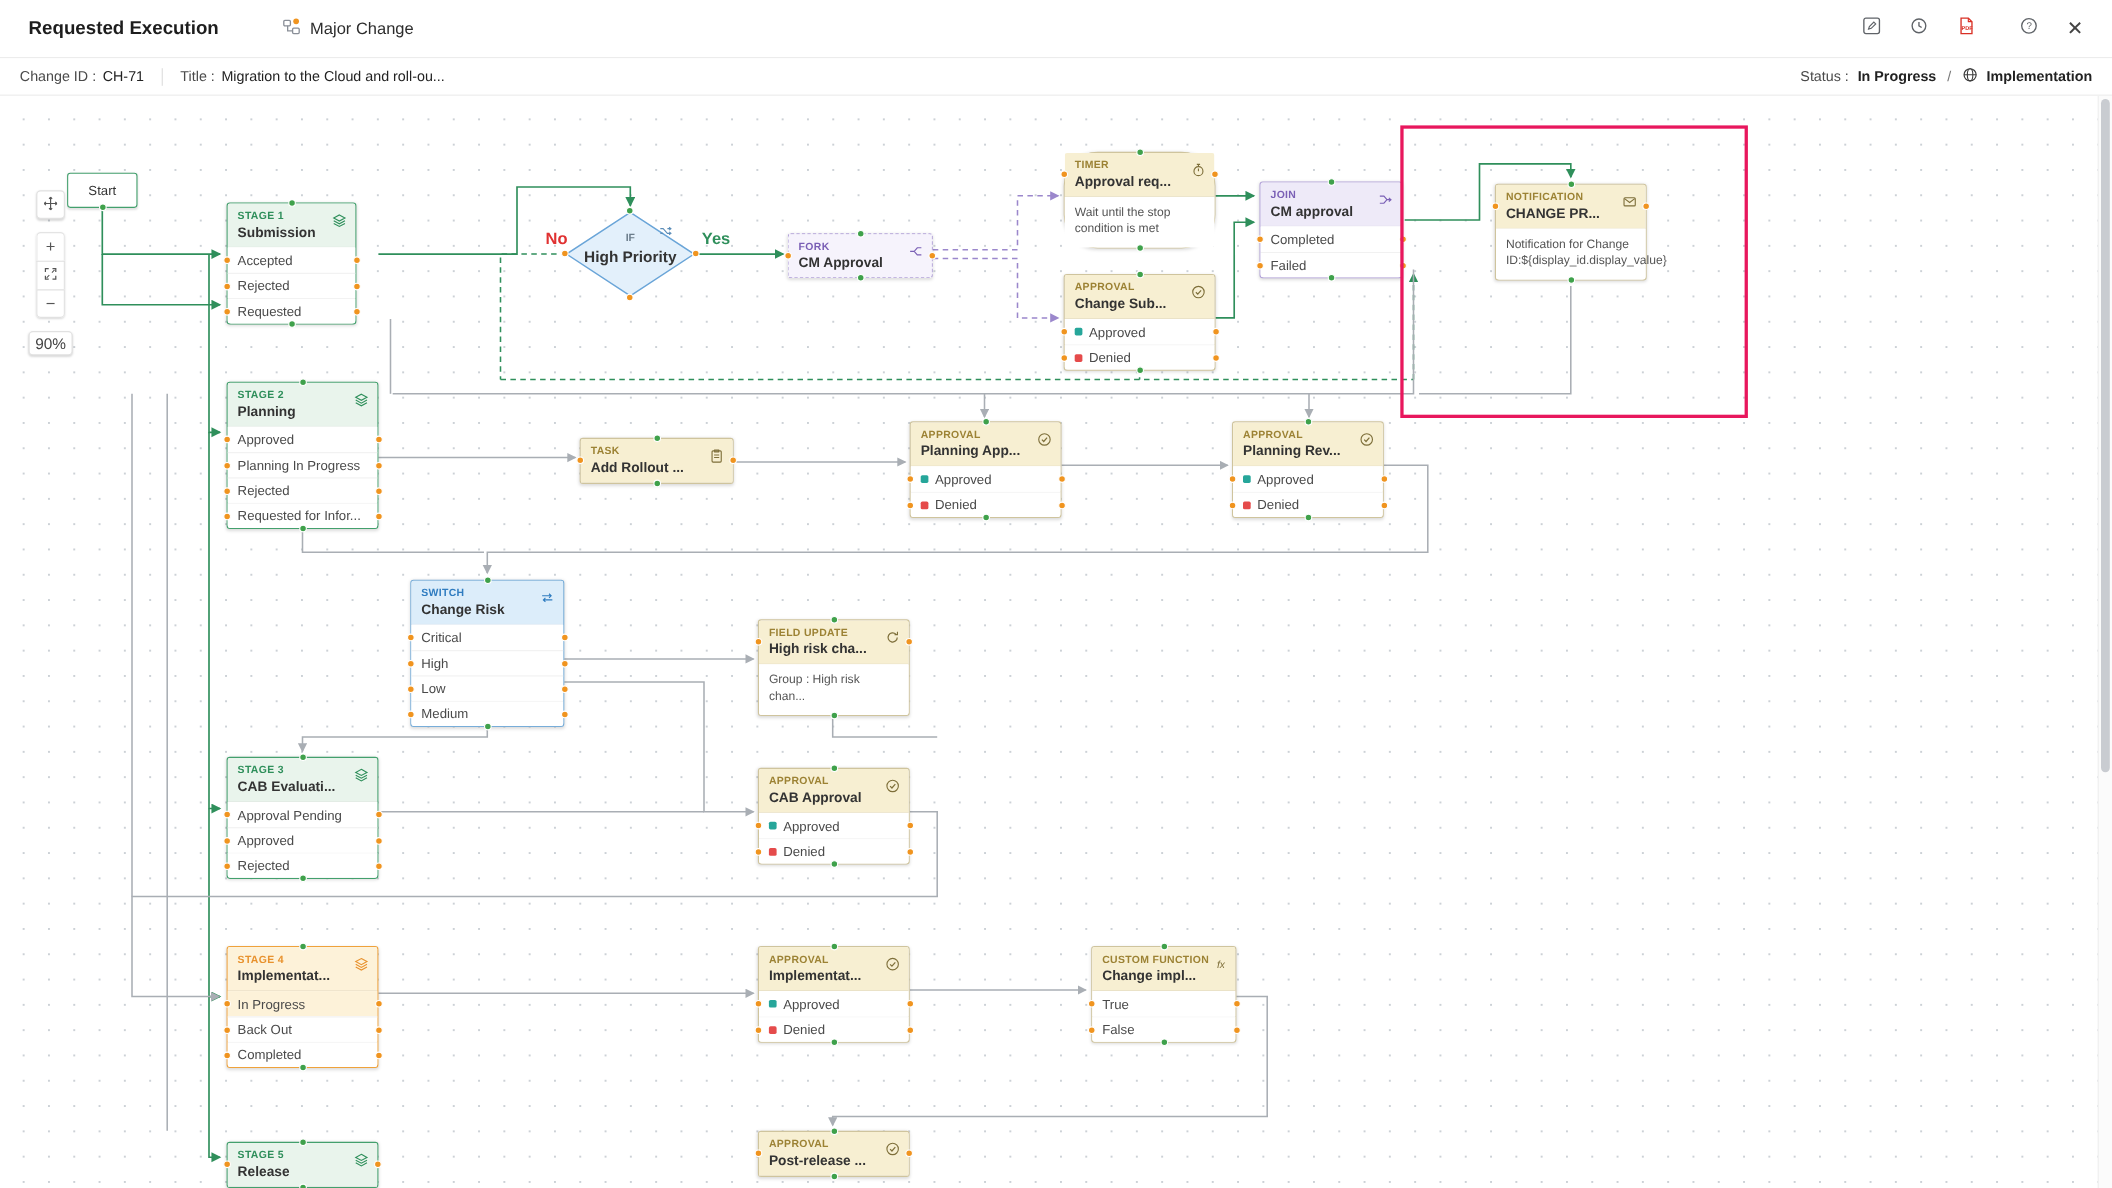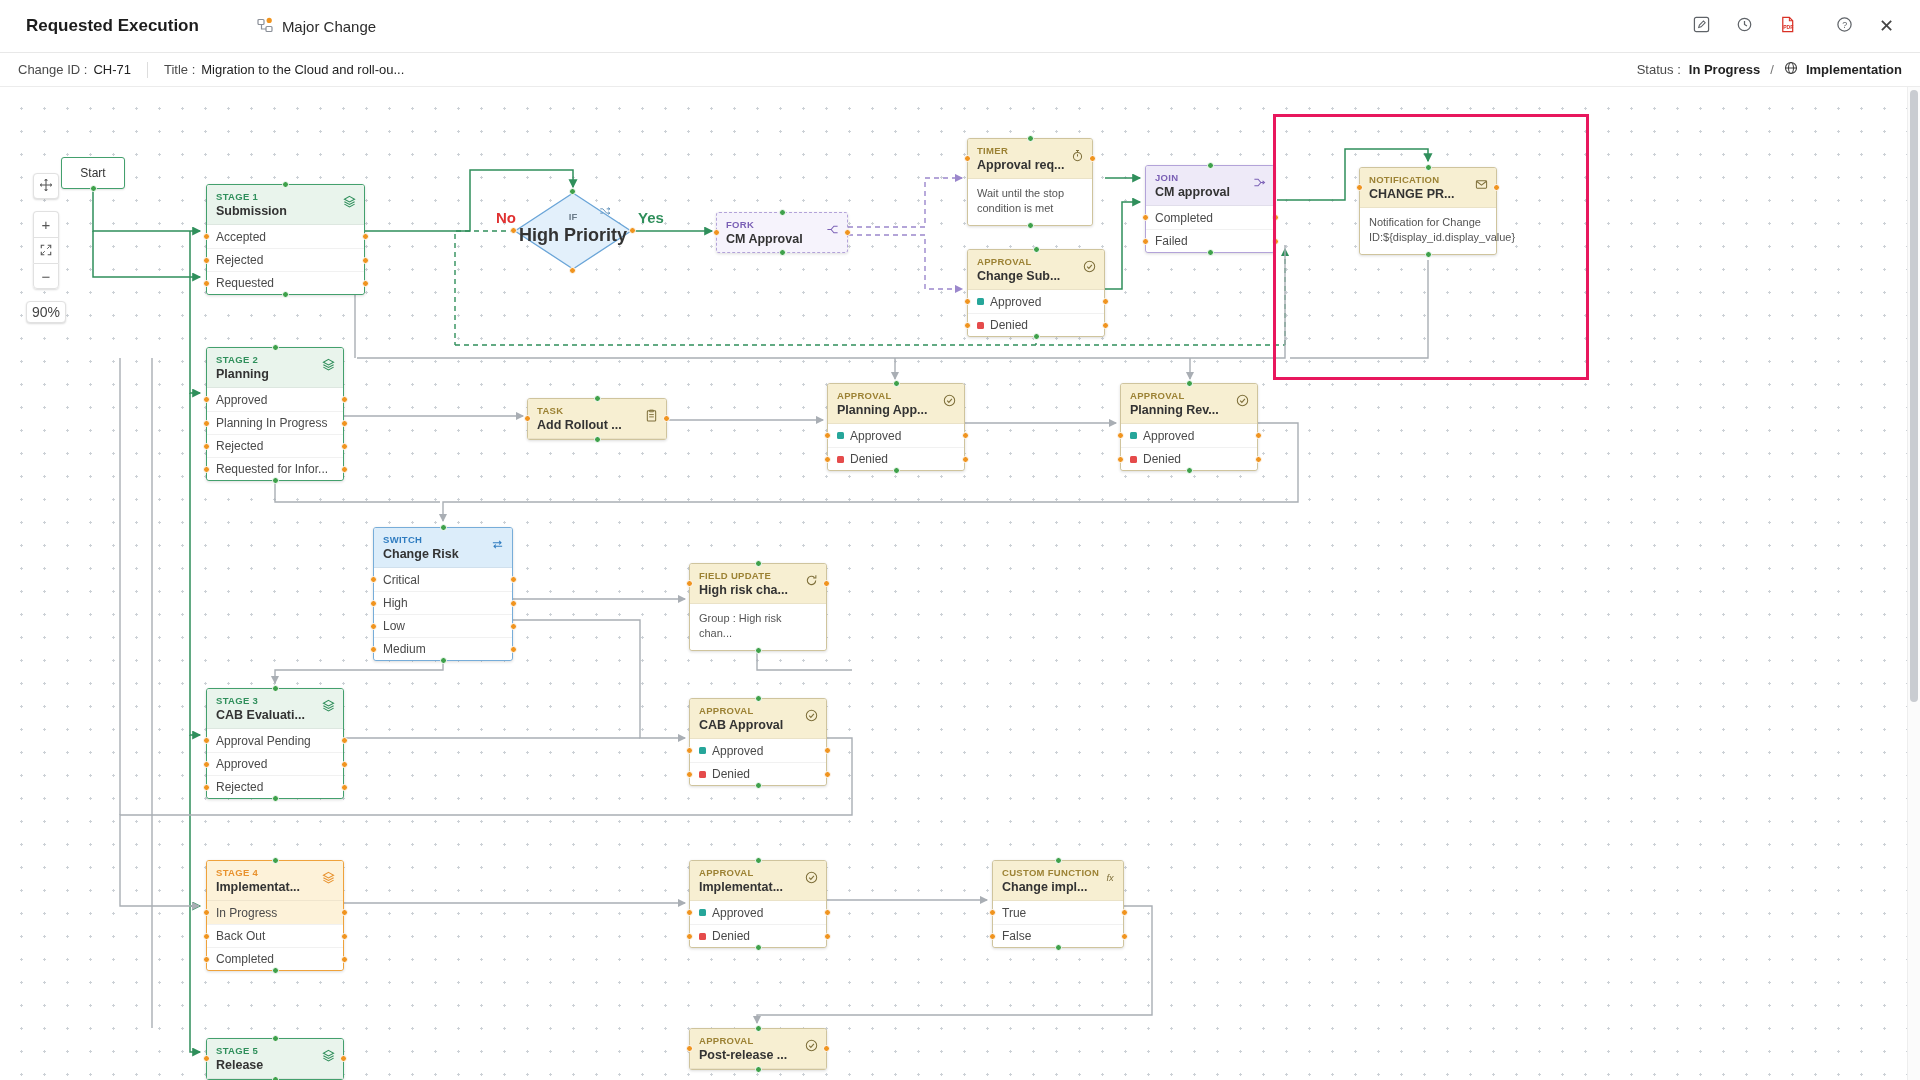--- a/index.html
+++ b/index.html
@@ -77,21 +77,21 @@
   .dot.side-l{left:-4px;top:16px}
   .dot.side-r{right:-4px;top:16px}
 
   
   .start-node{position:absolute;left:61px;top:70px;width:64px;height:32px;background:#fff;border:1px solid #43a06d;border-radius:3px;display:flex;align-items:center;justify-content:center;font-size:12px;color:#333;box-shadow:0 1px 2px rgba(0,0,0,.12);z-index:3}
 
   
   .if-node{position:absolute;left:513px;top:104px;width:120px;height:80px;z-index:3}
   .if-node .txt{position:absolute;width:100%;text-align:center;pointer-events:none}
   .if-type{top:20px;font-size:9.5px;color:#6b7c8a;font-weight:700}
-  .if-title{top:34px;font-size:18px;font-weight:700;color:#333}
+  .if-title{top:34px;font-size:14px;font-weight:700;color:#333}
   .if-icon{position:absolute;left:86px;top:12px;color:#5b8db8}
   .branch-label{position:absolute;font-size:15px;font-weight:700;z-index:4}
   .branch-label.no{left:496px;top:122px;color:#e03131}
   .branch-label.yes{left:638px;top:122px;color:#2f8f5b}
 
   
   .highlight-box{position:absolute;left:1273px;top:27px;width:316px;height:266px;border:3px solid #e8175d;z-index:9;pointer-events:none}
 
   
   .canvas-toolbar{position:absolute;left:26px;top:86px;z-index:8;display:flex;flex-direction:column;gap:12px;align-items:center}
@@ -235,21 +235,21 @@
         <path d="M355,203 V271"></path>
         <path d="M120,271 V728"></path>
         <path d="M152,271 V941"></path>
         <path d="M443,566 V583 H275 V596" marker-end="url(#ag)"></path>
         <path d="M757,556 V583 H852"></path>
         <path d="M1428,173 V271 H1290"></path>
       </g>
     </svg>
 
     <div id="nodes-layer">
-        <div class="node theme-green" style="left: 206px; top: 97px; width: 159px;">
+        <div class="node theme-green" style="left: 206px; top: 97px; width: 118px;">
           <div class="node-head">
             <div class="head-text">
               <div class="node-type">STAGE 1</div>
               <div class="node-title">Submission</div>
             </div>
             <span class="node-icon"><svg viewBox="0 0 14 14" width="13" height="13">
                 <path d="M7 1.5 12.5 4.5 7 7.5 1.5 4.5Z" fill="none" stroke="currentColor" stroke-width="1.1"></path>
                 <path d="M1.5 7.2 7 10.2 12.5 7.2" fill="none" stroke="currentColor" stroke-width="1.1"></path>
                 <path d="M1.5 9.8 7 12.8 12.5 9.8" fill="none" stroke="currentColor" stroke-width="1.1"></path>
               </svg></span>
@@ -282,21 +282,21 @@
             </div>
             <span class="node-icon"><svg viewBox="0 0 14 14" width="13" height="13">
                 <path d="M1.5 7h4M5.5 7l3-3.5h4M5.5 7l3 3.5h4" fill="none" stroke="currentColor" stroke-width="1.1"></path>
               </svg></span>
           </div>
           <span class="dot side-l"></span>
           <span class="dot side-r"></span>
           <span class="dot top green"></span>
           <span class="dot bottom green"></span>
         </div>
-        <div class="node theme-cream" style="left: 967px; top: 51px; width: 126px;">
+        <div class="node theme-cream" style="left: 967px; top: 51px; width: 138px; border-radius: 31px;">
           <div class="node-head">
             <div class="head-text">
               <div class="node-type">TIMER</div>
               <div class="node-title">Approval req...</div>
             </div>
             <span class="node-icon"><svg viewBox="0 0 14 14" width="13" height="13">
                 <circle cx="7" cy="8.2" r="4.4" fill="none" stroke="currentColor" stroke-width="1.1"></circle>
                 <path d="M7 8.2V5.6M5.4 1.5h3.2M7 1.5v1.8" fill="none" stroke="currentColor" stroke-width="1.1"></path>
               </svg></span>
           </div>

